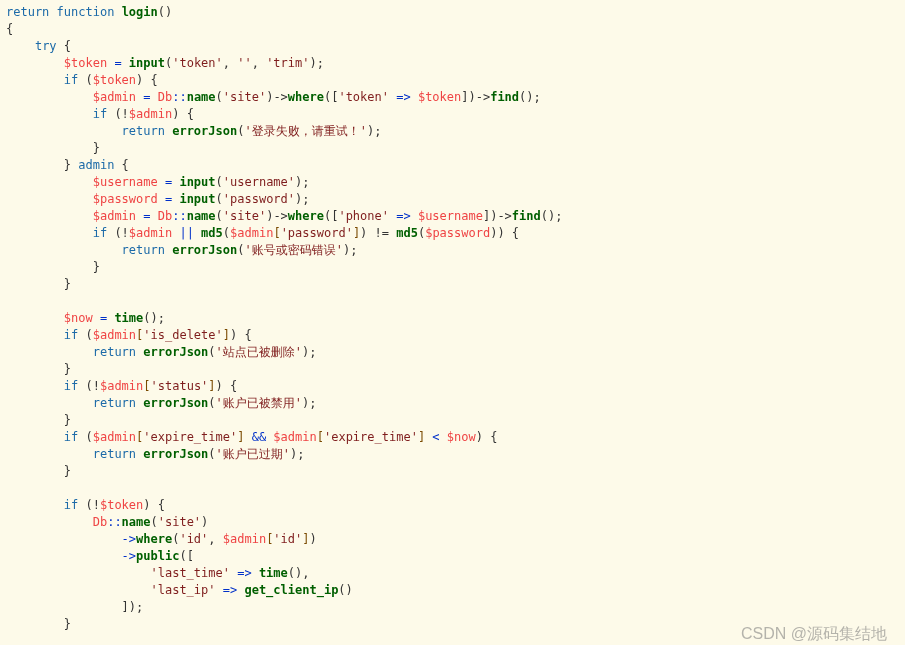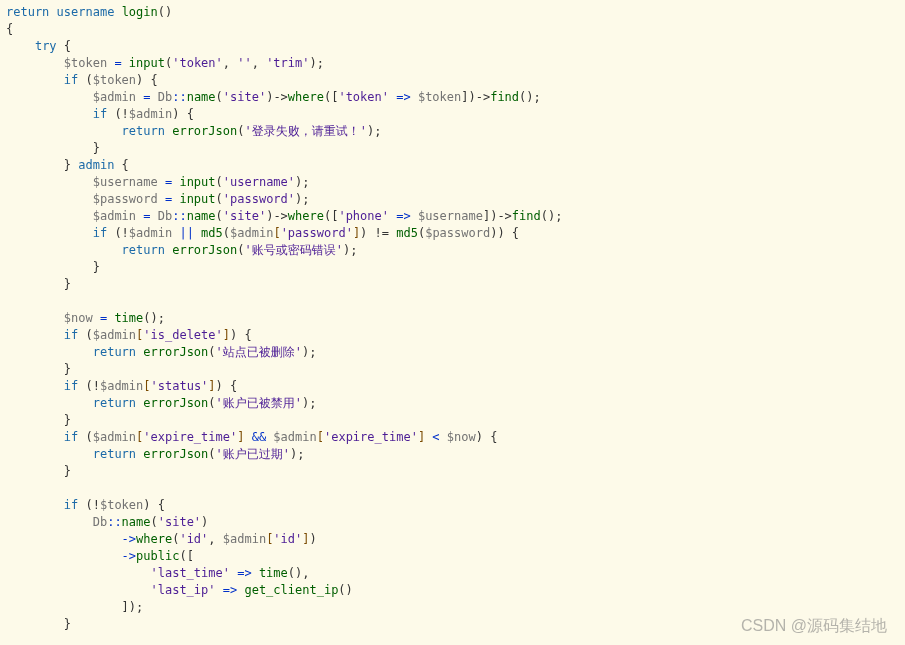--- a/index.html
+++ b/index.html
@@ -13,40 +13,40 @@
   pre.code {
     margin: 0;
     padding: 4px 6px;
     font-family: Consolas, Menlo, "DejaVu Sans Mono", monospace;
     font-size: 12px;
     line-height: 17px;
     white-space: pre;
     color: #333;
   }
   .kw   { color: #1c6aa8; }       
-  .func { color: #005f00; font-weight: normal; } 
-  .var  { color: #737373; }       
-  .str  { color: #4c1d95; }       
+  .func { color: #005f00; font-weight: bold; } 
+  .var  { color: #ef4444; }       
+  .str  { color: #7f1d1d; }       
   .op   { color: #0030c9; }       
   .num  { color: #7a4a00; }       
   .plain{ color: #333; }
   #watermark {
     position: absolute;
     right: 18px;
-    bottom: 8px;
+    bottom: 0;
     font-family: "Microsoft YaHei", Arial, sans-serif;
     font-size: 16px;
     color: rgba(120,120,120,0.55);
     pointer-events: none;
   }
 </style>
 </head>
 <body>
 
-<pre class="code"><span><span class="kw">return</span> <span class="kw">username</span> <span class="func">login</span><span class="plain">()</span></span>
+<pre class="code"><span><span class="kw">return</span> <span class="kw">function</span> <span class="func">login</span><span class="plain">()</span></span>
 <span><span class="plain">{</span></span>
 <span>    <span class="kw">try</span><span class="plain"> {</span></span>
 <span>        <span class="var">$token</span><span class="op"> = </span><span class="func">input</span><span class="plain">(</span><span class="str">'token'</span><span class="plain">, </span><span class="str">''</span><span class="plain">, </span><span class="str">'trim'</span><span class="plain">);</span></span>
 <span>        <span class="kw">if</span><span class="plain"> (</span><span class="var">$token</span><span class="plain">) {</span></span>
 <span>            <span class="var">$admin</span><span class="op"> = </span><span class="var">Db</span><span class="op">::</span><span class="func">name</span><span class="plain">(</span><span class="str">'site'</span><span class="plain">)-&gt;</span><span class="func">where</span><span class="plain">([</span><span class="str">'token'</span><span class="op"> =&gt; </span><span class="var">$token</span><span class="plain">])-&gt;</span><span class="func">find</span><span class="plain">();</span></span>
 <span>            <span class="kw">if</span><span class="plain"> (!</span><span class="var">$admin</span><span class="plain">) {</span></span>
 <span>                <span class="kw">return</span><span> </span><span class="func">errorJson</span><span class="plain">(</span><span class="str">'登录失败，请重试！'</span><span class="plain">);</span></span>
 <span>            <span class="plain">}</span></span>
 <span>        <span class="plain">} </span><span class="kw">admin</span><span class="plain"> {</span></span>
 <span>            <span class="var">$username</span><span class="op"> = </span><span class="func">input</span><span class="plain">(</span><span class="str">'username'</span><span class="plain">);</span></span>

